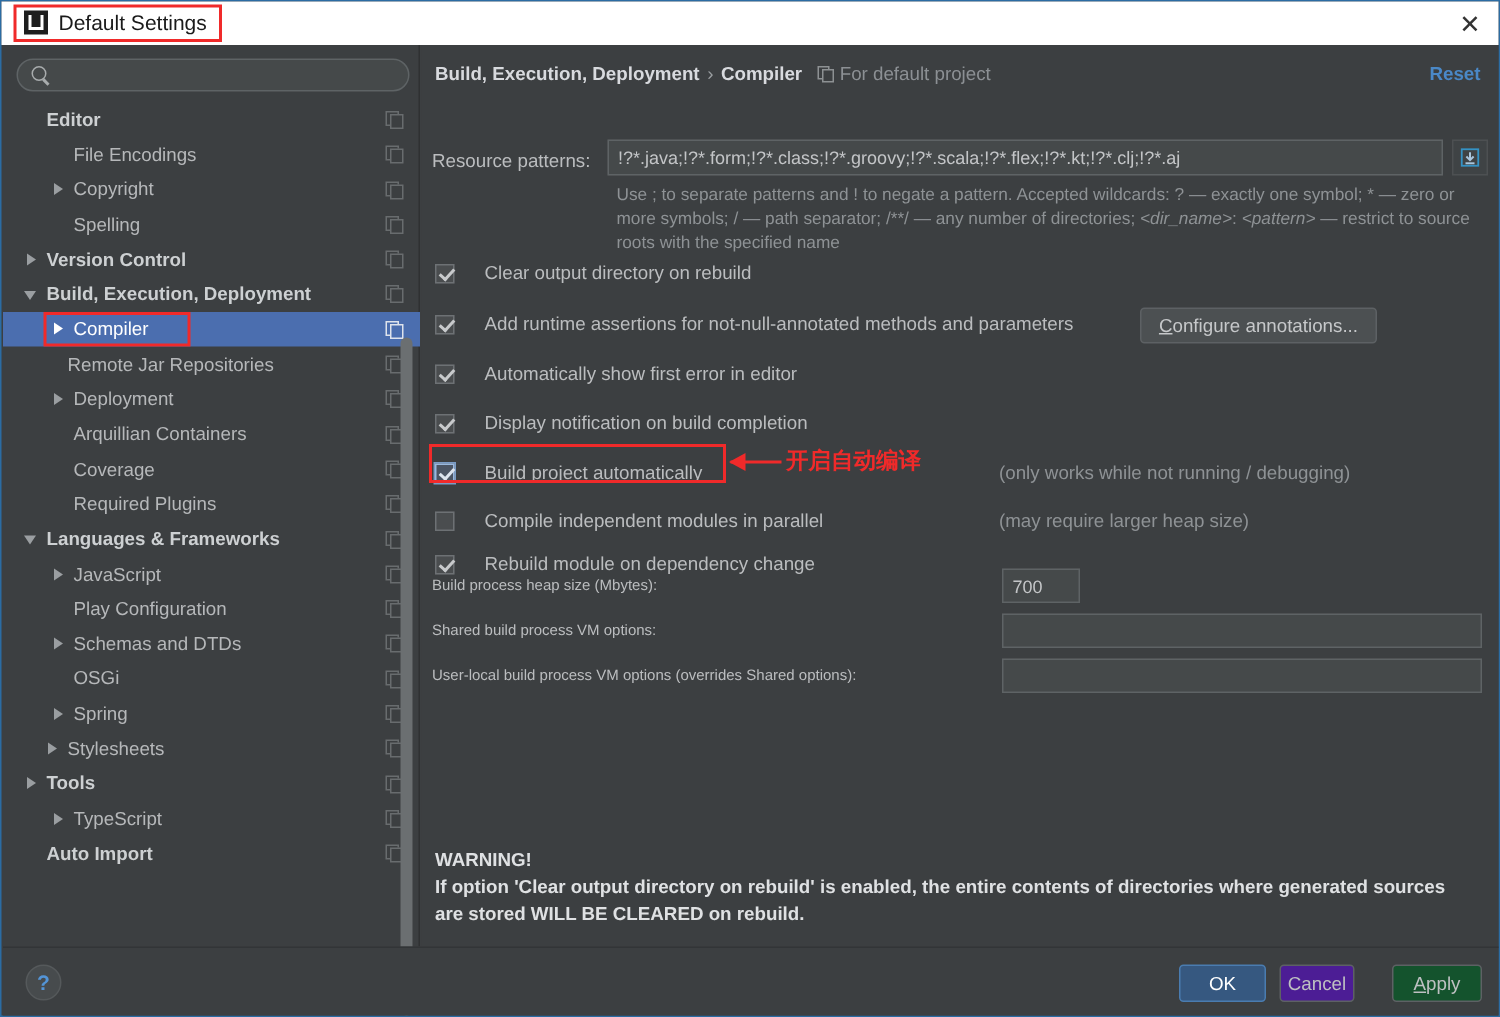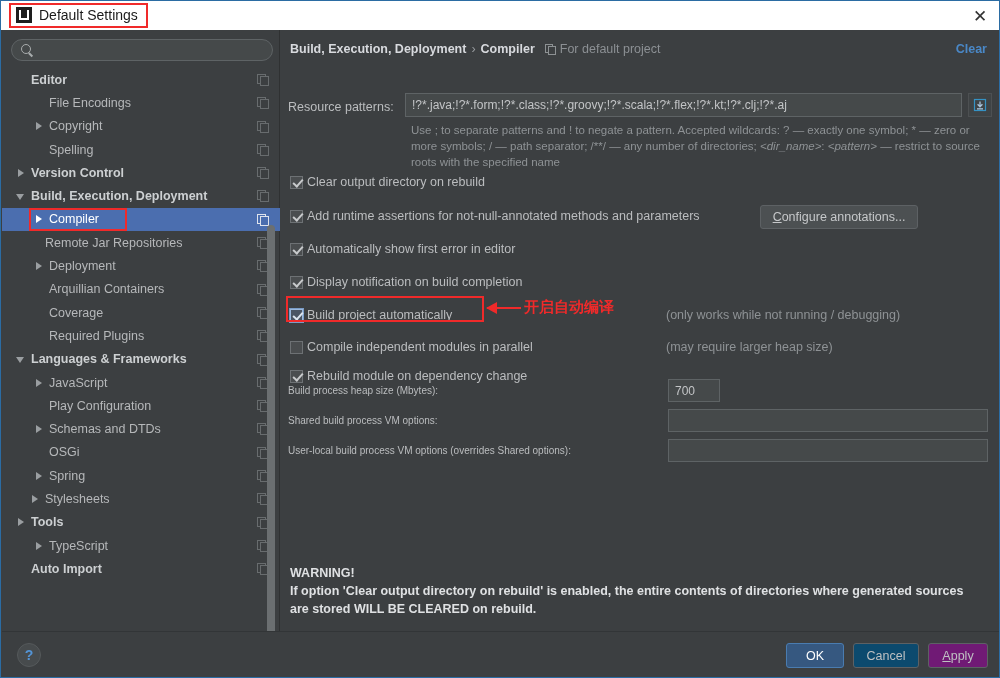--- a/index.html
+++ b/index.html
@@ -223,21 +223,21 @@
   }
   .res-hint {
     position: absolute; left: 130px; top: 92px;
     width: 570px;
     font-size: 11.5px; color: #8e9295; line-height: 16px;
   }
   .res-hint i { font-style: italic; }
 
   .check-row {
     position: absolute; left: 9px;
-    display: flex; align-items: center; gap: 4px;
+    display: flex; align-items: center; gap: 20px;
     font-size: 12.5px; color: #bbbdbf;
     white-space: nowrap;
   }
   .cbox {
     width: 13px; height: 13px; flex: none;
     border: 1px solid #6d7174;
     background: #4a4d4f;
     position: relative;
   }
   .cbox.checked::after {
@@ -340,26 +340,26 @@
     border-radius: 3px;
     font-size: 12.5px;
     display: flex; align-items: center; justify-content: center;
     font-family: "Liberation Sans", sans-serif;
   }
   .btn-ok {
     left: 784px; width: 58px;
     background: #365880; border: 1px solid #4a7cb0; color: #ffffff;
   }
   .btn-cancel {
-    left: 851px; width: 66px;
-    background: #0c4a6e; border: 1px solid #5d6164; color: #bec0c2;
+    left: 851px; width: 50px;
+    background: #4c1d95; border: 1px solid #5d6164; color: #bec0c2;
   }
   .btn-apply {
     left: 926px; width: 60px;
-    background: #701a75; border: 1px solid #5d6164; color: #bec0c2;
+    background: #14532d; border: 1px solid #5d6164; color: #bec0c2;
   }
 </style>
 </head>
 <body>
 
 <div id="app">
 
   <div class="titlebar">
     <div class="title-group">
       <span class="ij-icon">
@@ -497,21 +497,21 @@
 
     <div class="breadcrumb">
       <span>Build, Execution, Deployment</span>
       <span class="bc-sep">›</span>
       <span>Compiler</span>
       <span class="bc-proj">
         <span class="mini-copy"></span>
         <span>For default project</span>
       </span>
     </div>
-    <div class="reset-link">Clear</div>
+    <div class="reset-link">Reset</div>
 
     <div class="res-label">Resource patterns:</div>
     <input class="res-input" value="!?*.java;!?*.form;!?*.class;!?*.groovy;!?*.scala;!?*.flex;!?*.kt;!?*.clj;!?*.aj" style="">
     <div class="res-expand-btn">
       <svg width="14" height="14" viewBox="0 0 14 14" aria-hidden="true">
         <rect x="1.5" y="1.5" width="11" height="11" fill="none" stroke="#3592c4" stroke-width="1.2"></rect>
         <path d="M7 3.5 L7 8.5 M4.6 6.3 L7 8.8 L9.4 6.3" fill="none" stroke="#a9c5dd" stroke-width="1.3"></path>
         <rect x="4" y="10.2" width="6" height="1.3" fill="#a9c5dd"></rect>
       </svg>
     </div>

